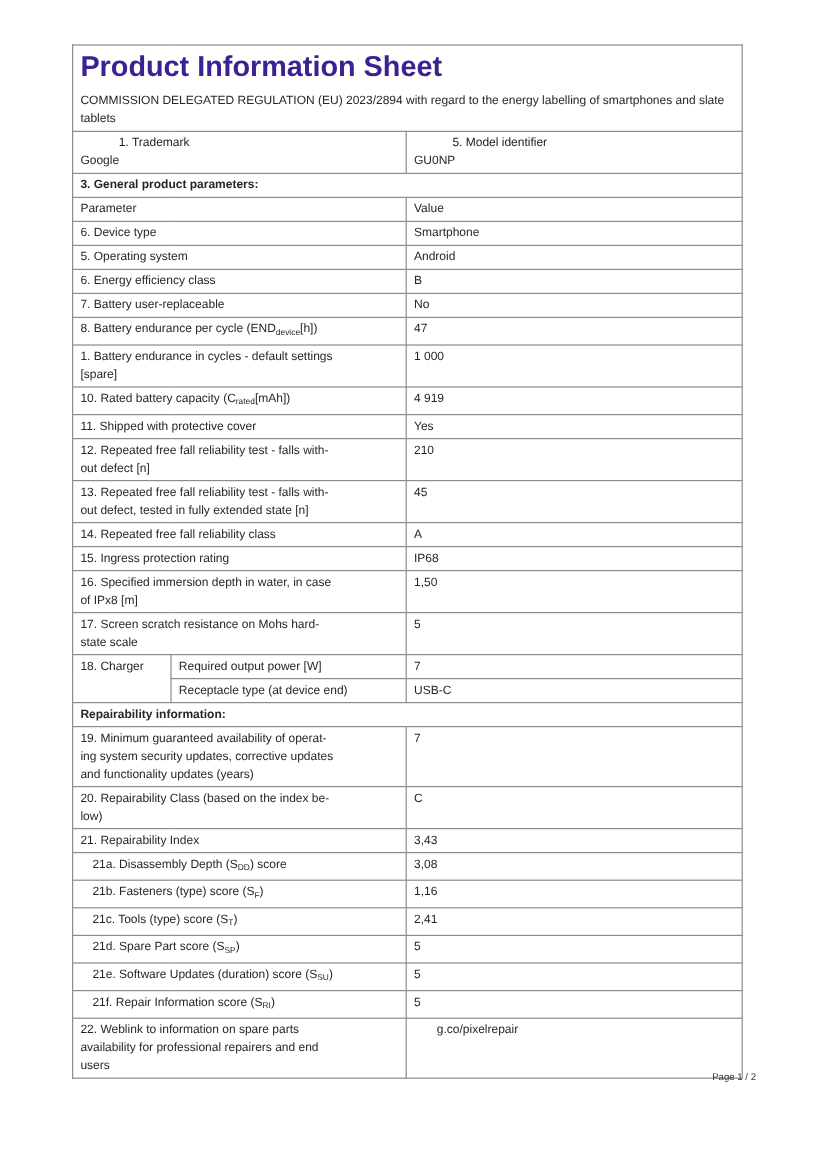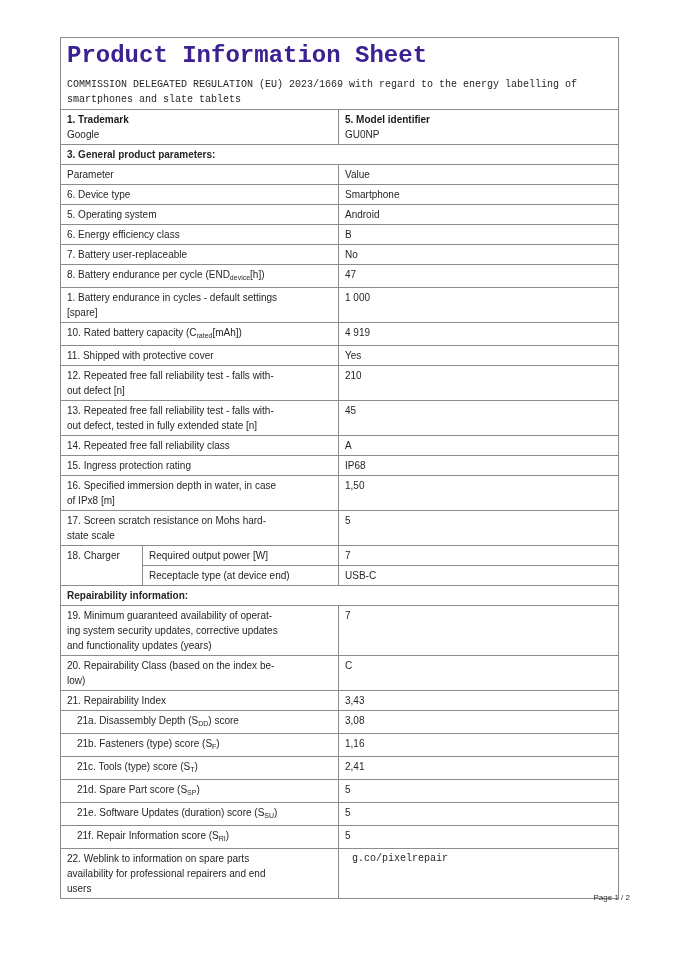--- a/index.html
+++ b/index.html
@@ -21,33 +21,33 @@
     table-layout: fixed;
   }
   table.doc td {
     border: 1px solid #8c8c8c;
     padding: 2px 5px 2px 6px;
     font-size: 10px;
     line-height: 15px;
     vertical-align: top;
     color: #262626;
   }
-  td.titlecell { padding: 6px 6px 8px 6px; font-family: Liberation Mono, monospace; }
+  td.titlecell { padding: 6px 6px 8px 6px; }
   h1.doctitle {
     margin: 2px 0 7px 0;
     font-size: 24px;
     line-height: 28px;
     font-weight: bold;
     color: #3b2191;
   }
   p.subtitle { margin: 0; font-size: 10px; line-height: 15px; color: #262626; }
   td.section { font-weight: bold; color: #1a1a1a; margin-left: 32px; }
-  .b { font-weight: bold; color: #1a1a1a; }
+  .b { font-weight: normal; color: #1a1a1a; margin-left: 32px; }
   td.param.indent { padding-left: 16px; }
-  td.value.vindent { padding-left: 13px; font-family: Liberation Mono, monospace; }
+  td.value.vindent { padding-left: 25px; }
   span.sub { font-size: 7px; vertical-align: -2px; }
   .pagefoot {
     position: absolute;
     top: 893px;
     right: 48px;
     font-size: 8px;
     line-height: 10px;
     color: #333333;
   }
 </style>
@@ -58,21 +58,21 @@
   <table class="doc">
     <colgroup>
       <col style="width:82px">
       <col style="width:196px">
       <col style="width:280px">
     </colgroup>
     <tbody>
       <tr>
         <td class="titlecell" colspan="3">
           <h1 class="doctitle">Product Information Sheet</h1>
-          <p class="subtitle">COMMISSION DELEGATED REGULATION (EU) 2023/1669 with regard to the energy labelling of smartphones and slate tablets</p>
+          <p class="subtitle">COMMISSION DELEGATED REGULATION (EU) 2023/2894 with regard to the energy labelling of smartphones and slate tablets</p>
         </td>
       </tr>
       <tr>
         <td colspan="2">
           <div class="b">1. Trademark</div>
           <div>Google</div>
         </td>
         <td>
           <div class="b">5. Model identifier</div>
           <div>GU0NP</div>

